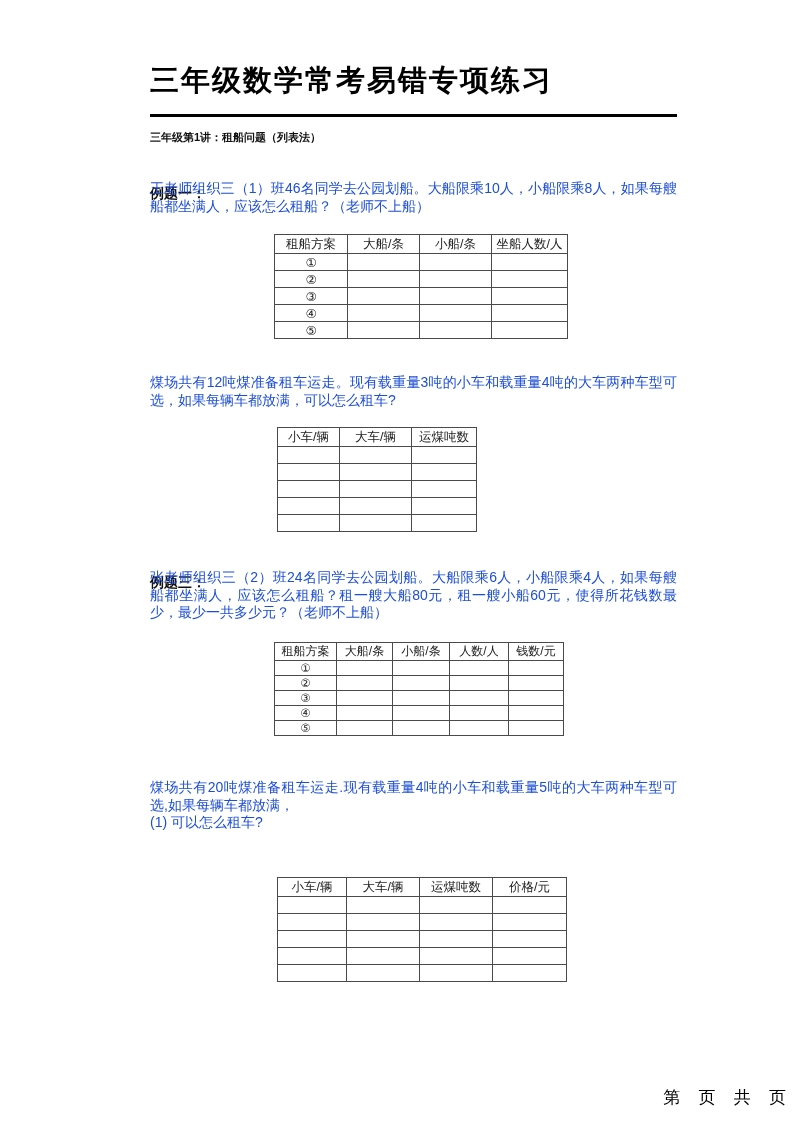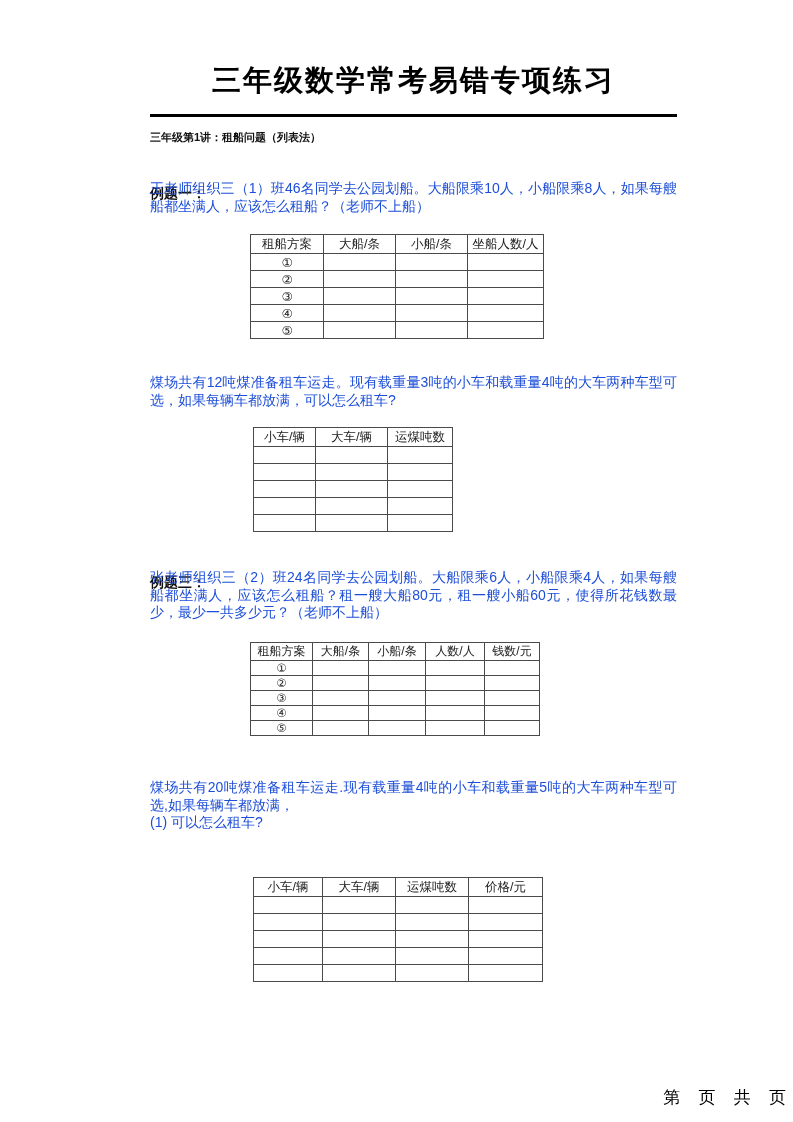--- a/index.html
+++ b/index.html
@@ -7,21 +7,20 @@
     position:relative;
     width:793px; height:1122px;
     background:#ffffff;
     font-family:"Liberation Sans","DejaVu Sans",sans-serif;
     color:#1b1b1b;
     overflow:hidden;
   }
   .abs { position:absolute; }
   .title {
     top:58px; left:150px; width:527px;
-    text-align:center;
     font-size:29px; font-weight:bold; color:#000;
     letter-spacing:2px;
     line-height:44px;
   }
   .rule {
     top:114px; left:150px; width:527px; height:3px;
     background:#000;
   }
   .lecture {
     top:130px; left:150px; width:527px;
@@ -35,20 +34,21 @@
     left:150px; width:527px;
     font-size:14px; line-height:17.5px; color:#1d4ed8;
     text-align:justify;
   }
   .ptext .pline { min-height:17.5px; }
   table.wtable {
     position:absolute;
     border-collapse:collapse;
     table-layout:fixed;
     background:#fff;
+    margin-left:24px;
   }
   table.wtable th, table.wtable td {
     border:1px solid #4a4a4a;
     font-weight:normal;
     font-size:12.5px;
     color:#222;
     text-align:center;
     vertical-align:middle;
     padding:0;
     overflow:hidden;

